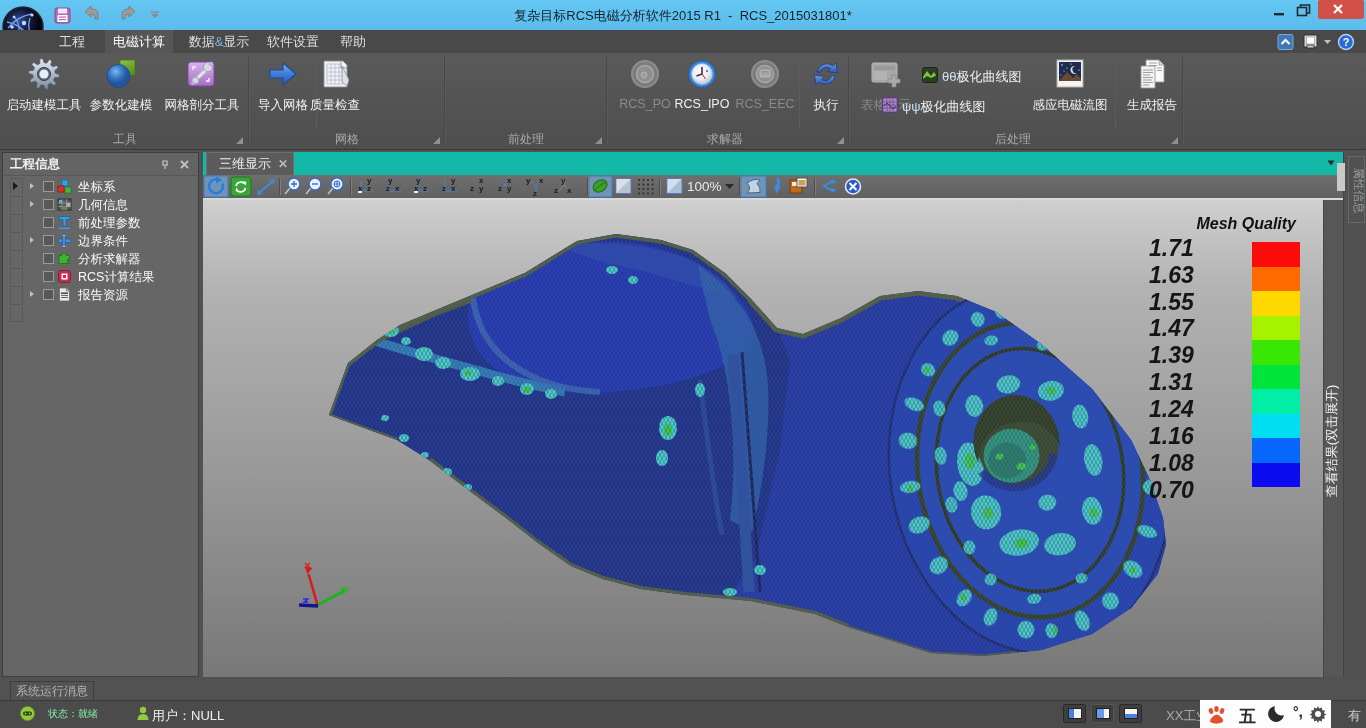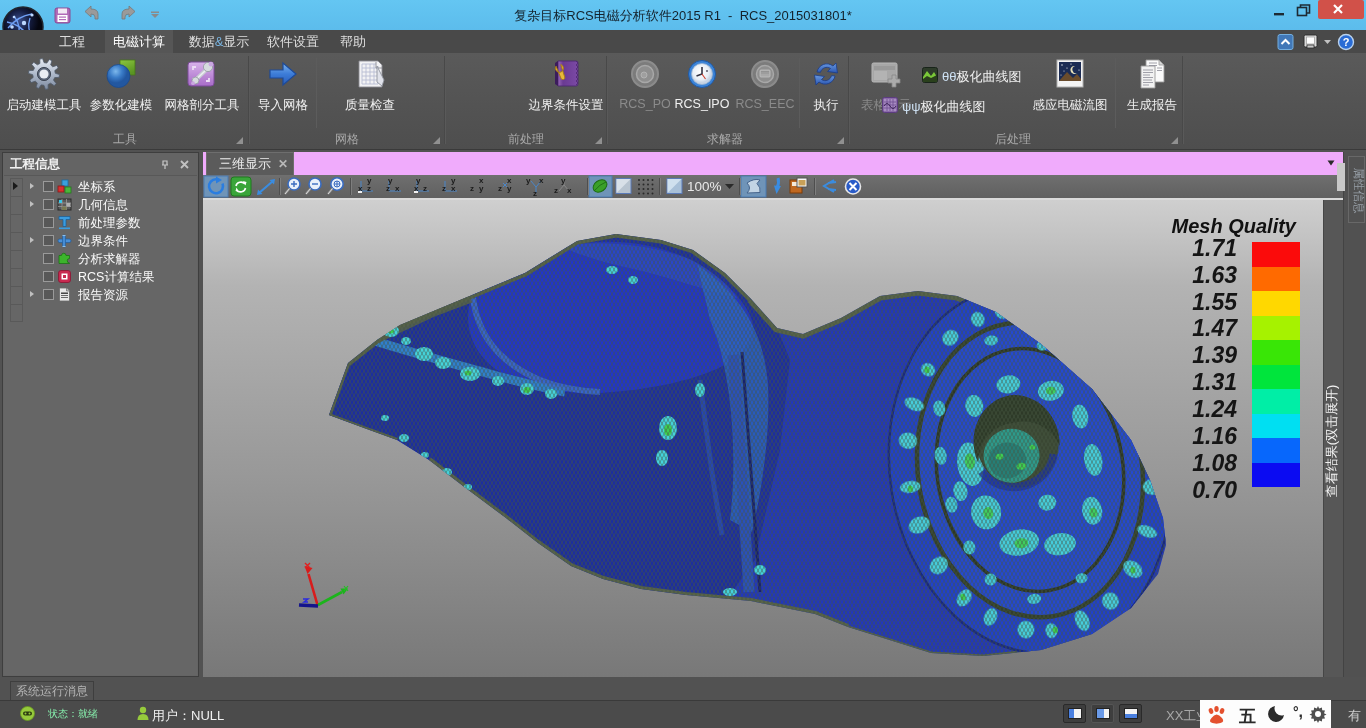--- a/index.html
+++ b/index.html
@@ -40,39 +40,39 @@
 #ltree { position:absolute; left:1px; top:22px; right:1px; bottom:1px;
   background:#666666; border-top:1px solid #585858; }
 .trow { position:absolute; left:0; height:18px; width:100%; font-size:12.5px; color:#fafafa; }
 .trow .tx { position:absolute; left:74px; top:1px; }
 .tchk { position:absolute; left:39px; top:3px; width:11px; height:11px;
   border:1px solid #9a9a9a; background:#585858; }
 .texp { position:absolute; left:26px; top:5px; width:0; height:0;
   border-left:4.5px solid #c0c0c0; border-top:3.5px solid transparent; border-bottom:3.5px solid transparent; }
 .ticon { position:absolute; left:53px; top:1px; width:15px; height:15px; }
 
-#vtabrow { position:absolute; left:203px; top:152px; width:1140px; height:23px; background:#f0abfc; }
+#vtabrow { position:absolute; left:203px; top:152px; width:1140px; height:23px; background:#14b8a6; }
 #vtab { position:absolute; left:3px; top:0px; width:88px; height:23px; background:#5b5b5b;
   border:1px solid #6e6e6e; border-bottom:none; color:#ececec; font-size:13px;
   line-height:22px; padding-left:12px; }
 #vtoolbar { position:absolute; left:203px; top:175px; width:1140px; height:23px;
   background:linear-gradient(#6f6f6f,#606060); }
 #vtoolbar-line { position:absolute; left:203px; top:198px; width:1140px; height:2px; background:#dadada; }
 #canvas { position:absolute; left:203px; top:200px; width:1120px; height:477px;
   background:linear-gradient(#cfcfcf,#b3b3b3 18%,#989898 58%,#787878 100%); }
 
 #rsideA { position:absolute; left:1323px; top:200px; width:20px; height:477px;
   background:#575757; border-left:1px solid #464646; }
 #rsideB { position:absolute; left:1343px; top:152px; width:23px; height:525px;
   background:#515151; border-left:1px solid #434343; }
 .vtext { position:absolute; white-space:nowrap; transform:rotate(-90deg); transform-origin:center; }
 
 #legend-title { position:absolute; left:1150px; top:215px; width:146px; text-align:right;
-  font-size:20px; font-weight:bold; font-style:italic; color:#111; }
-.leg-num { position:absolute; width:88px; text-align:right; font-size:23px; font-weight:bold;
+  font-size:16px; font-weight:bold; font-style:italic; color:#111; }
+.leg-num { position:absolute; width:88px; text-align:left; font-size:23px; font-weight:bold;
   font-style:italic; color:#151515; line-height:26px; }
 .leg-blk { position:absolute; left:1252px; width:48px; }
 
 #msgtab { position:absolute; left:10px; top:681px; width:84px; height:19px; background:#535353;
   border:1px solid #3e3e3e; border-bottom:none; color:#b5b5b5; font-size:12px;
   line-height:18px; text-align:center; }
 #statusbar { position:absolute; left:0; top:700px; width:1366px; height:28px;
   background:#4b4b4b; border-top:1px solid #3a3a3a; color:#f2f2f2; font-size:13px; }
 </style>
 </head>
@@ -233,50 +233,32 @@
           <linearGradient id="bar" x1="0" y1="0" x2="0" y2="1">
         <stop offset="0" stop-color="#7db4ee"></stop>
             <stop offset="0.5" stop-color="#3c7cd8"></stop>
             <stop offset="1" stop-color="#2a5cb8"></stop>
           </linearGradient>
         </defs>
       <path d="M3 12 h13 v-7 l13 11 -13 11 v-7 h-13 z" fill="url(#bar)" stroke="#1c4a9a" stroke-width="1.2"></path>
     </svg>
     <span class="lb">导入网格</span>
   </div>
-  <div class="bitem" style="left:335px;width:70px">
+  <div class="bitem" style="left:300px;width:70px">
     <svg class="ic" viewBox="0 0 32 32">
       <path d="M5 3 h19 l4 4 v22 h-23 z" fill="#f2f2f4" stroke="#8a8a92" stroke-width="0.9"></path>
       <g stroke="#b8bcd2" stroke-width="0.9">
         <path d="M8 6 h14 M8 10 h16 M8 14 h16 M8 18 h16 M8 22 h16 M8 26 h16 M8 6 v20 M12 6 v20 M16 6 v20 M20 6 v20 M24 8 v18"></path>
         </g>
       <path d="M22 4 v6 h6" fill="none" stroke="#8a8a92" stroke-width="0.9"></path>
       <path d="M23 8 l7 14 -2 6 -5 -4 z" fill="#e0e2ea" stroke="#90949e" stroke-width="0.9"></path>
     </svg>
     <span class="lb">质量检查</span>
   </div>
 
-  <div class="bitem" style="left:525px;width:82px">
-    <svg class="ic" viewBox="0 0 32 32">
-      <defs>
-          <linearGradient id="bk" x1="0" y1="0" x2="1" y2="0">
-        <stop offset="0" stop-color="#9a6ab8"></stop>
-            <stop offset="0.25" stop-color="#6a3a92"></stop>
-            <stop offset="1" stop-color="#7c4aa6"></stop>
-          </linearGradient>
-        </defs>
-      <path d="M8 3 h18 q2 0 2 2 v21 q0 2 -2 2 h-18 z" fill="url(#bk)" stroke="#4c2870" stroke-width="0.9"></path>
-      <path d="M26 3 l2 2 -2 2 2 2 -2 2 2 2 -2 2 2 2 -2 2 2 2 -2 2 2 2 -2 2" fill="none" stroke="#4c2870" stroke-width="0.8"></path>
-      <path d="M8 3 v25 l-3 -2 v-21 z" fill="#3c1c5c"></path>
-      <g transform="rotate(-20 11 16)">
-        <path d="M9 7 a4 4 0 1 0 5 0 l-0.5 13 a2 2 0 0 1 -4 0 z" fill="#e8b83a" stroke="#a87c18" stroke-width="0.9"></path>
-        </g>
-    </svg>
-    <span class="lb">边界条件设置</span>
-  </div>
 
   <div class="bitem dis" style="left:610px;width:70px">
     <svg class="ic" viewBox="0 0 32 32">
       <circle cx="16" cy="16" r="13" fill="#9a9a9a" opacity="0.55" stroke="#b8b8b8" stroke-width="2"></circle>
       <circle cx="16" cy="16" r="8.5" fill="#8f8f8f" stroke="#a8a8a8" stroke-width="1.5"></circle>
       <circle cx="15" cy="17" r="3" fill="#9f9f9f" stroke="#b2b2b2"></circle>
     </svg>
     <span class="lb">RCS_PO</span>
   </div>
   <div class="bitem" style="left:667px;width:70px">

